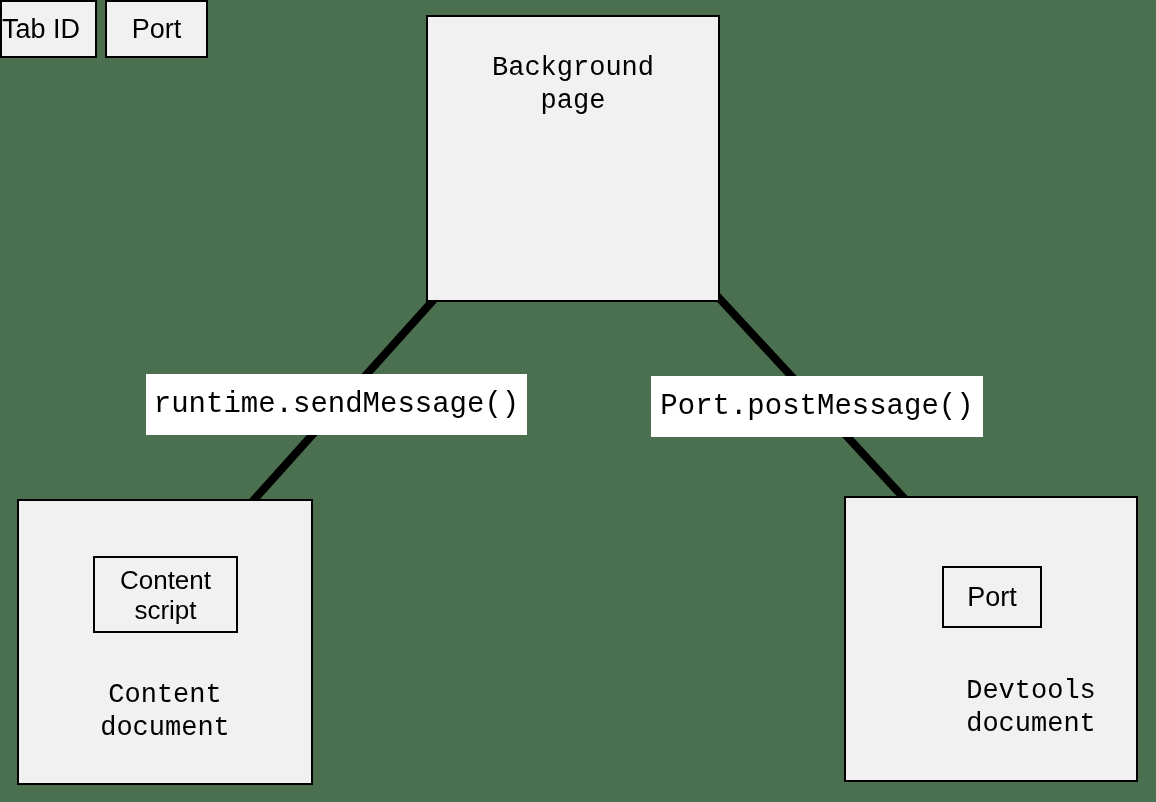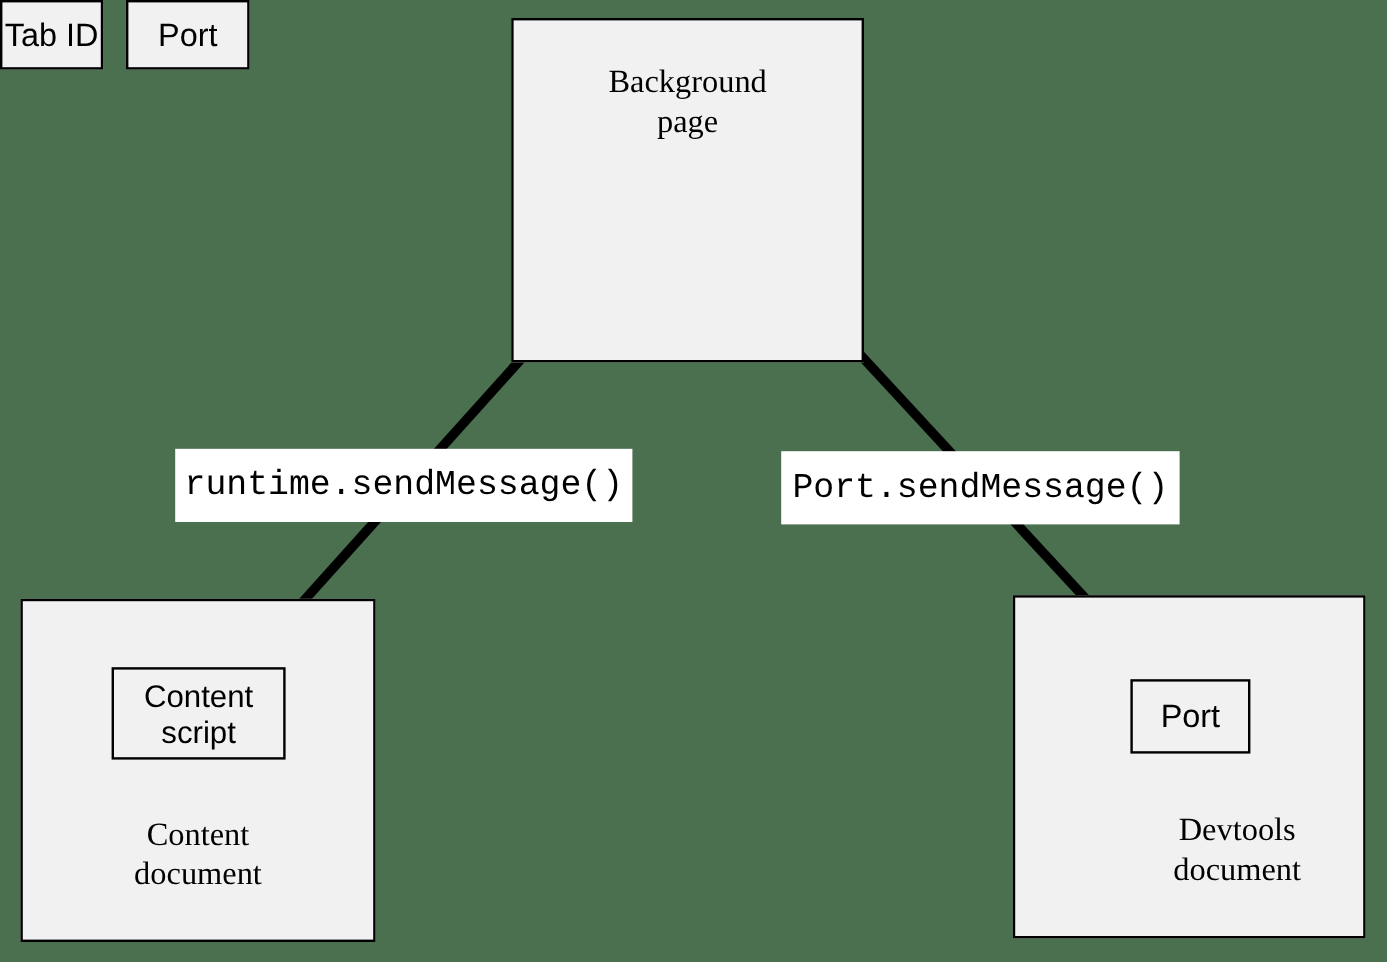--- a/index.html
+++ b/index.html
@@ -38,21 +38,21 @@
     border: 2px solid #000000;
     display: flex;
     align-items: center;
     justify-content: center;
     text-align: center;
   }
   .node-label {
     position: absolute;
     text-align: center;
     color: #000000;
-    font-family: Liberation Serif, serif;
+    font-family: Liberation Mono, monospace;
     font-size: 27px;
     line-height: 33px;
     white-space: pre-line;
   }
   .cell-label {
     font-family: "Liberation Sans", sans-serif;
     font-size: 27px;
     color: #000000;
     line-height: 30px;
   }
@@ -67,23 +67,23 @@
     display: flex;
     align-items: center;
     justify-content: center;
     letter-spacing: 0px;
     white-space: nowrap;
   }
   
   #background-page-box { left: 426px; top: 15px; width: 294px; height: 287px; }
   #tabid-port-group   { left: 470px; top: 170px; width: 208px; height: 58px; }
   #tabid-cell {
-    position: absolute; left: 0; top: 0; width: 86px; height: 58px;
+    position: absolute; left: 0; top: 0; width: 97px; height: 58px;
     box-sizing: border-box; border: 2px solid #000; background: #f1f1f1;
-    display: flex; align-items: center; justify-content: center;
+    display: flex; align-items: center; justify-content: flex-start;
   }
   #port-cell {
     position: absolute; left: 105px; top: 0; width: 103px; height: 58px;
     box-sizing: border-box; border: 2px solid #000; background: #f1f1f1;
     display: flex; align-items: center; justify-content: center;
   }
   #background-page-label { left: 426px; top: 52px; width: 294px; }
 
   #content-document-box { left: 17px; top: 499px; width: 296px; height: 286px; }
   #content-script-box   { left: 93px; top: 556px; width: 145px; height: 77px; }
@@ -138,15 +138,15 @@
 document</div>
 
   <div class="node-box" id="devtools-document-box"></div>
   <div class="inner-box" id="devtools-port-box">
     <span class="cell-label">Port</span>
   </div>
   <div class="node-label" id="devtools-document-label">Devtools
 document</div>
 
   <div class="edge-label" id="edge-label-left">runtime.sendMessage()</div>
-  <div class="edge-label" id="edge-label-right">Port.sendMessage()</div>
+  <div class="edge-label" id="edge-label-right">Port.postMessage()</div>
 
 </div>
 
 </body></html>

